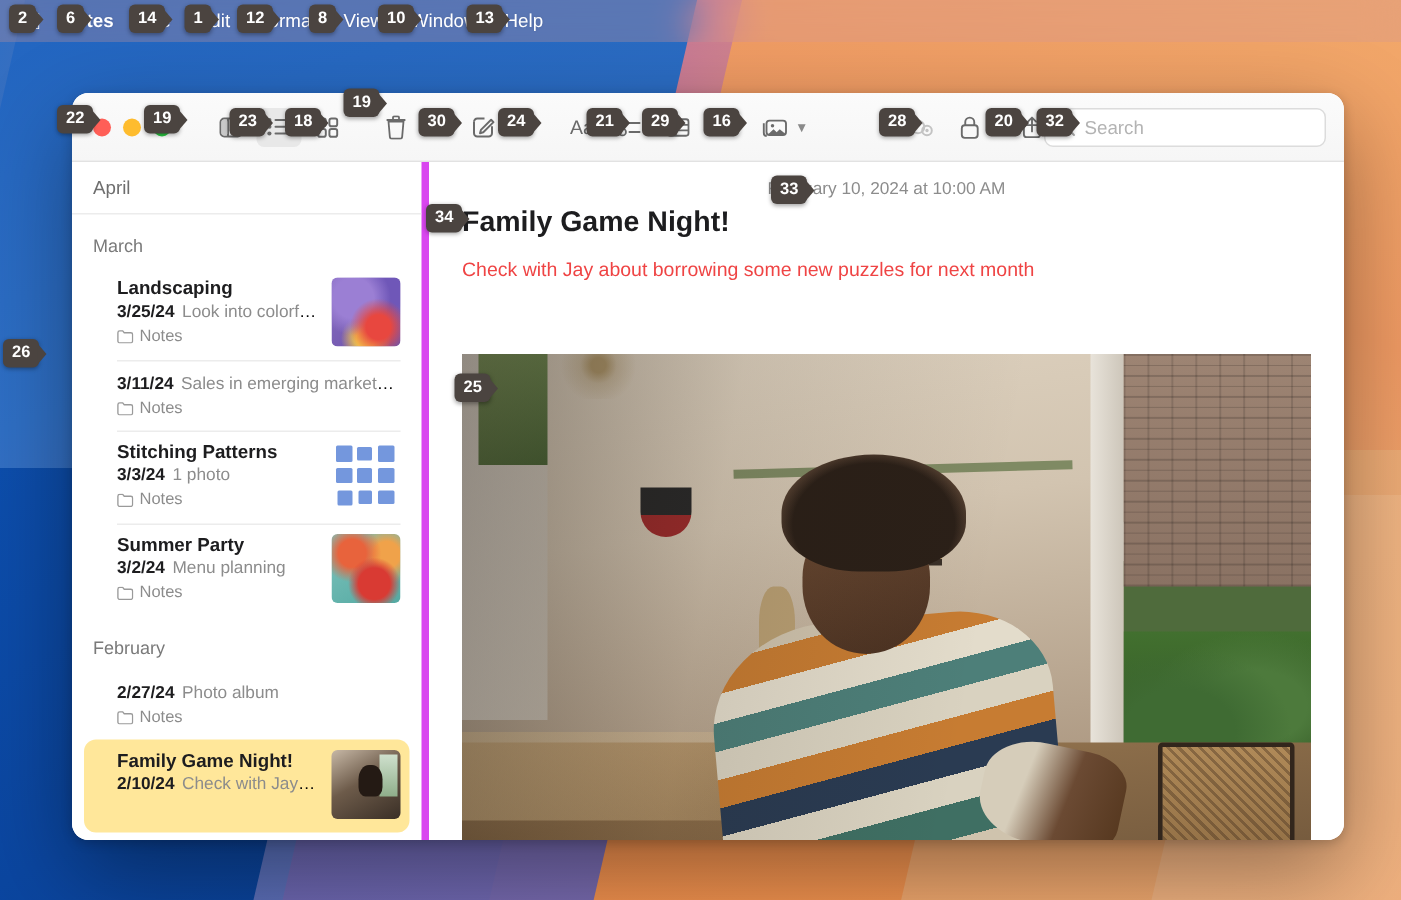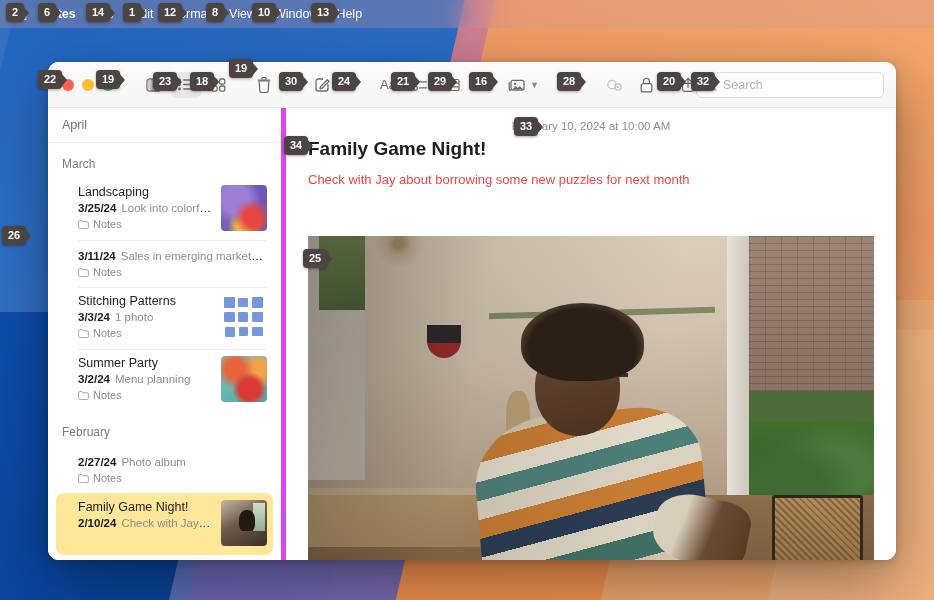--- a/index.html
+++ b/index.html
@@ -125,21 +125,21 @@
     display:flex; align-items:flex-start; gap:8px;
     margin:0 8px; padding:7px 6px 9px 22px;
     border-radius:8px; position:relative;
   }
   .note-row + .note-row::before {
     content:""; position:absolute; left:22px; right:6px; top:0; height:1px; background:#ececec;
   }
   .note-row.selected { background:#ffe79a; }
   .note-row.selected::before { display:none; }
   .nr-text { flex:1; min-width:0; }
-  .nr-title { font-size:12.5px; font-weight:normal; color:#1d1d1f; white-space:nowrap; overflow:hidden; text-overflow:ellipsis; }
+  .nr-title { font-size:12.5px; font-weight:bold; color:#1d1d1f; white-space:nowrap; overflow:hidden; text-overflow:ellipsis; }
   .nr-line2 { font-size:11.5px; margin-top:3px; white-space:nowrap; overflow:hidden; text-overflow:ellipsis; }
   .nr-date { color:#1d1d1f; font-weight:bold; }
   .nr-snip { color:#8c8c8c; margin-left:5px; }
   .nr-folder { display:flex; align-items:center; gap:4px; margin-top:4px; font-size:11px; color:#8c8c8c; }
   .nr-thumb { width:46px; height:46px; border-radius:4px; flex-shrink:0; overflow:hidden; position:relative; }
 
   .th-iris { background:
       radial-gradient(circle at 68% 72%, #e8473f 0 18%, rgba(232,71,63,0) 42%),
       radial-gradient(circle at 32% 30%, #9b7fd4 0 30%, rgba(155,127,212,0) 55%),
       radial-gradient(circle at 78% 22%, #6f57b8 0 22%, rgba(111,87,184,0) 48%),
@@ -568,19 +568,19 @@
     <div class="tag" style="left: 38px; top: 70px;">22</div>
     <div class="tag" style="left: 96px; top: 70px;">19</div>
     <div class="tag" style="left: 153px; top: 72px;">23</div>
     <div class="tag" style="left: 190px; top: 72px;">18</div>
     <div class="tag" style="left: 229px; top: 59px;">19</div>
     <div class="tag" style="left: 279px; top: 72px;">30</div>
     <div class="tag" style="left: 332px; top: 72px;">24</div>
     <div class="tag" style="left: 391px; top: 72px;">21</div>
     <div class="tag" style="left: 428px; top: 72px;">29</div>
     <div class="tag" style="left: 469px; top: 72px;">16</div>
-    <div class="tag" style="left: 557px; top: 72px;">28</div>
+    <div class="tag" style="left: 586px; top: 72px;">28</div>
     <div class="tag" style="left: 657px; top: 72px;">20</div>
     <div class="tag" style="left: 691px; top: 72px;">32</div>
     <div class="tag" style="left: 514px; top: 117px;">33</div>
     <div class="tag" style="left: 284px; top: 136px;">34</div>
     <div class="tag" style="left: 303px; top: 217px; margin-top: 32px;">25</div>
   </div>
 
 </body></html>

